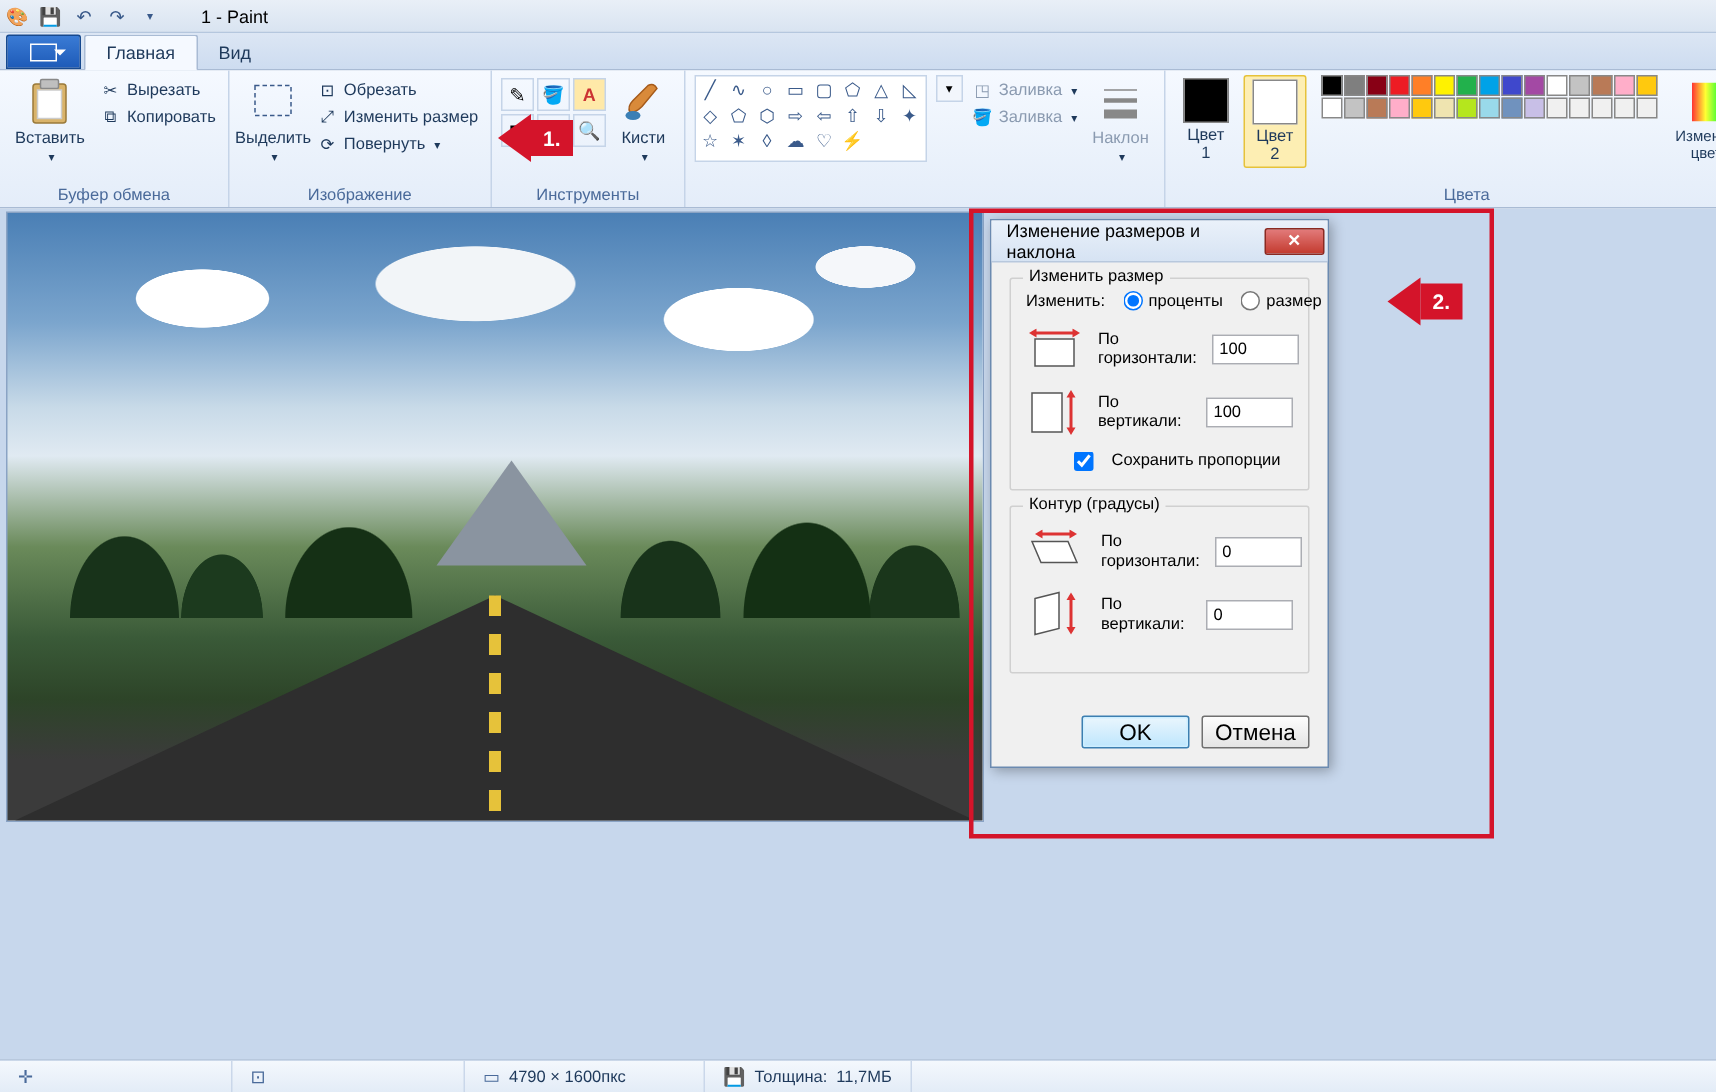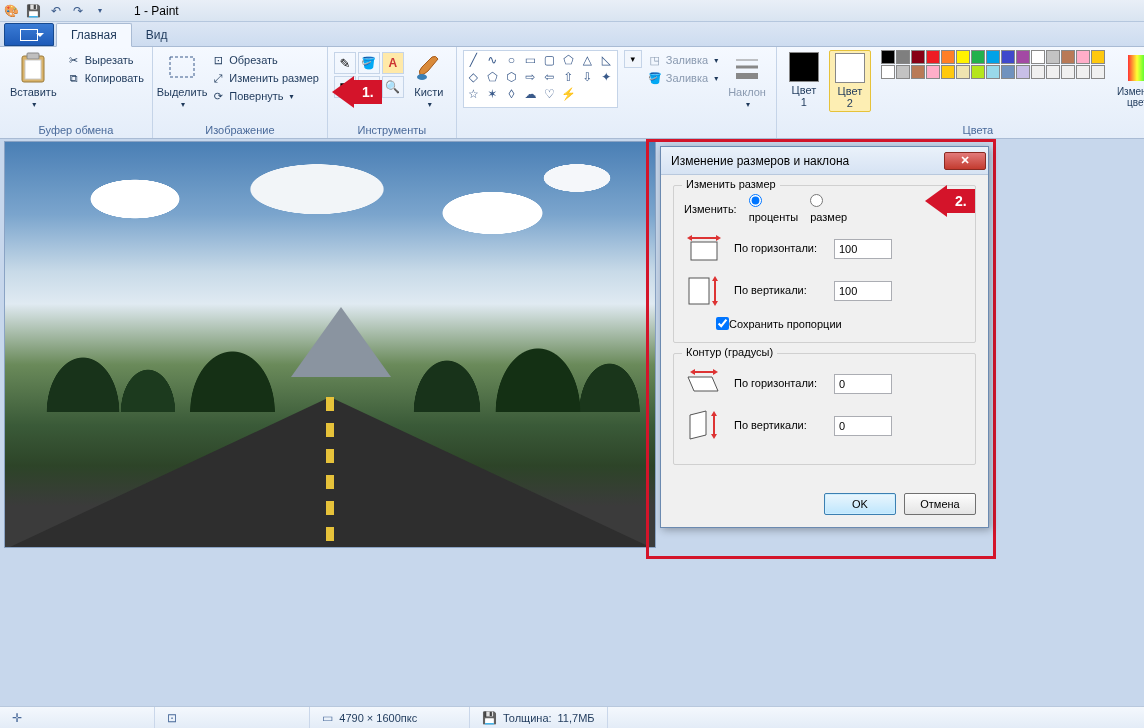--- a/index.html
+++ b/index.html
@@ -72,35 +72,35 @@
 
 
 .anno { position:absolute; display:flex; align-items:center; color:#fff; font-weight:bold; font-size:14px;}
 .anno .head { width:0; height:0; border-top:16px solid transparent; border-bottom:16px solid transparent; border-right:22px solid #d4142a;}
 .anno .body { background:#d4142a; padding:4px 8px;}
 .anno1 { left:332px; top:-63px;}
 .anno2 { left:925px; top:46px;}
 .anno-box { position:absolute; left:646px; top:0; width:350px; height:420px; border:3px solid #d4142a; pointer-events:none;}
 
 
-.dialog { position:absolute; left:660px; top:7px; width:329px; background:#f0f0f0; border:1px solid #6b8ab0; box-shadow:2px 2px 8px rgba(0,0,0,.3); font-size:11px;}
+.dialog { position:absolute; left:660px; top:7px; width:226px; background:#f0f0f0; border:1px solid #6b8ab0; box-shadow:2px 2px 8px rgba(0,0,0,.3); font-size:11px;}
 .dlg-title { height:28px; background:linear-gradient(#eaf1fa,#d6e3f3); display:flex; align-items:center; justify-content:space-between; padding:0 2px 0 10px; font-size:12px; border-bottom:1px solid #b8c8dd;}
 .dlg-close { width:42px; height:18px; background:linear-gradient(#e27a7a,#c33b2f); border:1px solid #8a2a22; border-radius:2px; color:#fff; display:flex; align-items:center; justify-content:center; font-size:11px; font-weight:bold;}
 .dlg-body { padding:10px 12px;}
 .fieldset { border:1px solid #d0d0d0; border-radius:2px; padding:8px 10px 12px 10px; margin-bottom:10px; position:relative;}
 .fieldset .legend { position:absolute; top:-8px; left:8px; background:#f0f0f0; padding:0 4px; font-size:11px;}
 .radio-row { display:flex; align-items:center; gap:12px; margin-bottom:10px;}
-.radio-row label { display:flex; align-items:flex-start; gap:4px;flex-direction:column;}
+.radio-row label { display:flex; align-items:center; gap:4px;}
 .field-row { display:flex; align-items:center; gap:10px; margin:6px 0 10px 0;}
 .field-row .pic { width:40px; height:32px; display:flex; align-items:center; justify-content:center;}
 .field-row .lbl { width:90px; line-height:1.2;}
 .field-row input[type=text] { width:58px; height:20px; border:1px solid #abadb3; padding:0 4px; text-align:left; font-size:11px;}
-.chk-row { display:flex; align-items:center; gap:0; margin-top:4px;padding-left:32px;}
+.chk-row { display:flex; align-items:flex-start; gap:12px; margin-top:4px;padding-left:32px;}
 .dlg-buttons { display:flex; justify-content:flex-end; gap:8px; padding:8px 12px 12px 0;}
-.dlg-buttons button { min-width:72px; height:22px; border:1px solid #707070; background:linear-gradient(#fdfdfd,#e4e4e4); border-radius:2px; font-size:11px;}
+.dlg-buttons button { min-width:72px; height:22px; border:1px solid #707070; background:linear-gradient(#fdfdfd,#e4e4e4); border-radius:2px; font-size:15px;}
 .dlg-buttons button.primary { border:1px solid #3c7fb1; background:linear-gradient(#eaf6fd,#bee6fd); box-shadow:inset 0 0 0 1px #cdeeff;}
 
 
 .statusbar { position:absolute; bottom:0; left:0; right:0; height:22px; background:linear-gradient(#f4f8fd,#e3ecf7); border-top:1px solid #b8c8dd; display:flex; align-items:center; font-size:11px; color:#1e395b;}
 .statusbar .cell { padding:0 12px; border-right:1px solid #cad7ea; height:100%; display:flex; align-items:center; gap:6px;}
 .statusbar .cell:first-child { width:155px;}
 .statusbar .ico { font-size:12px; color:#4a6a9a;}
 
 input[type=radio],input[type=checkbox]{ margin:0;}
 </style>

